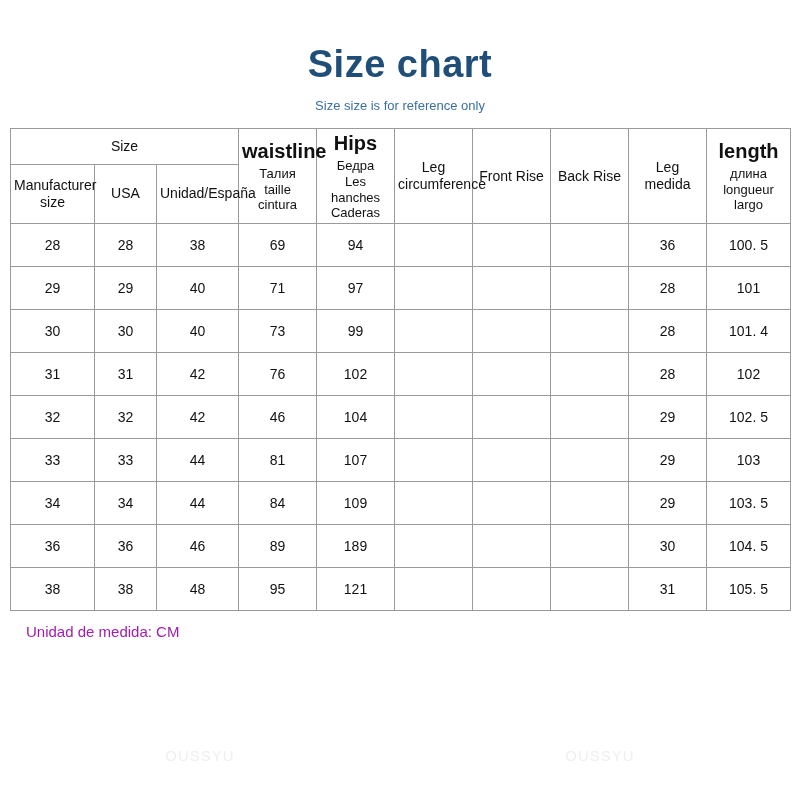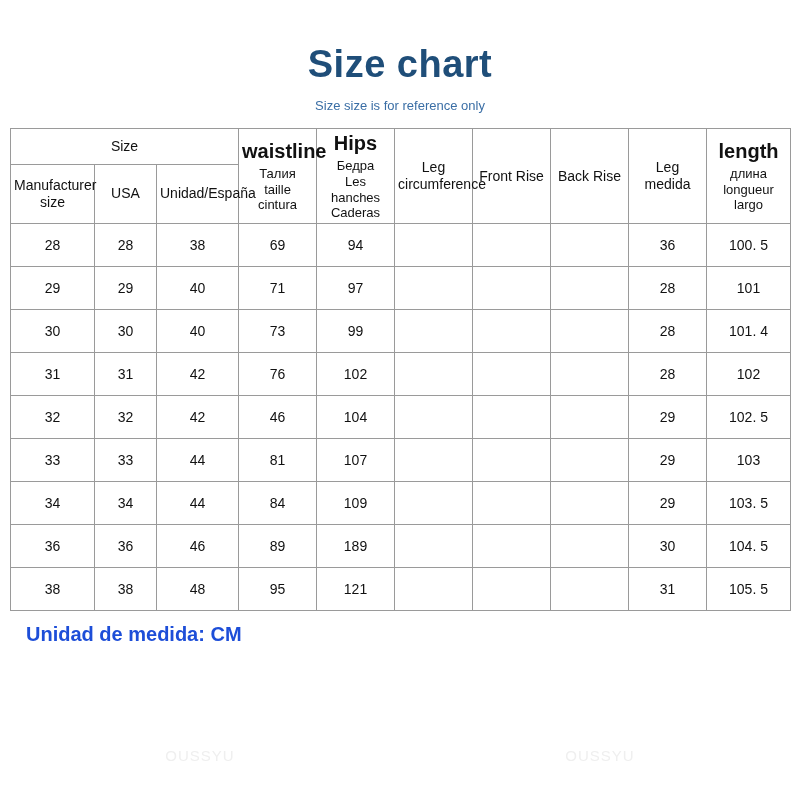--- a/index.html
+++ b/index.html
@@ -100,23 +100,23 @@
   tbody td {
     height: 43px;
     font-size: 15px;
   }
   td.mfr {
     font-weight: bold;
     font-size: 19px;
   }
   .unit {
     margin: 12px 0 0 16px;
-    font-size: 20px;
-    font-weight: bold;
-    color: #1d4ed8;
+    font-size: 15px;
+    font-weight: normal;
+    color: #a21caf;
   }
   .watermark {
     position: absolute;
     bottom: 36px;
     width: 100%;
     display: flex;
     justify-content: space-around;
     pointer-events: none;
   }
   .watermark span {

